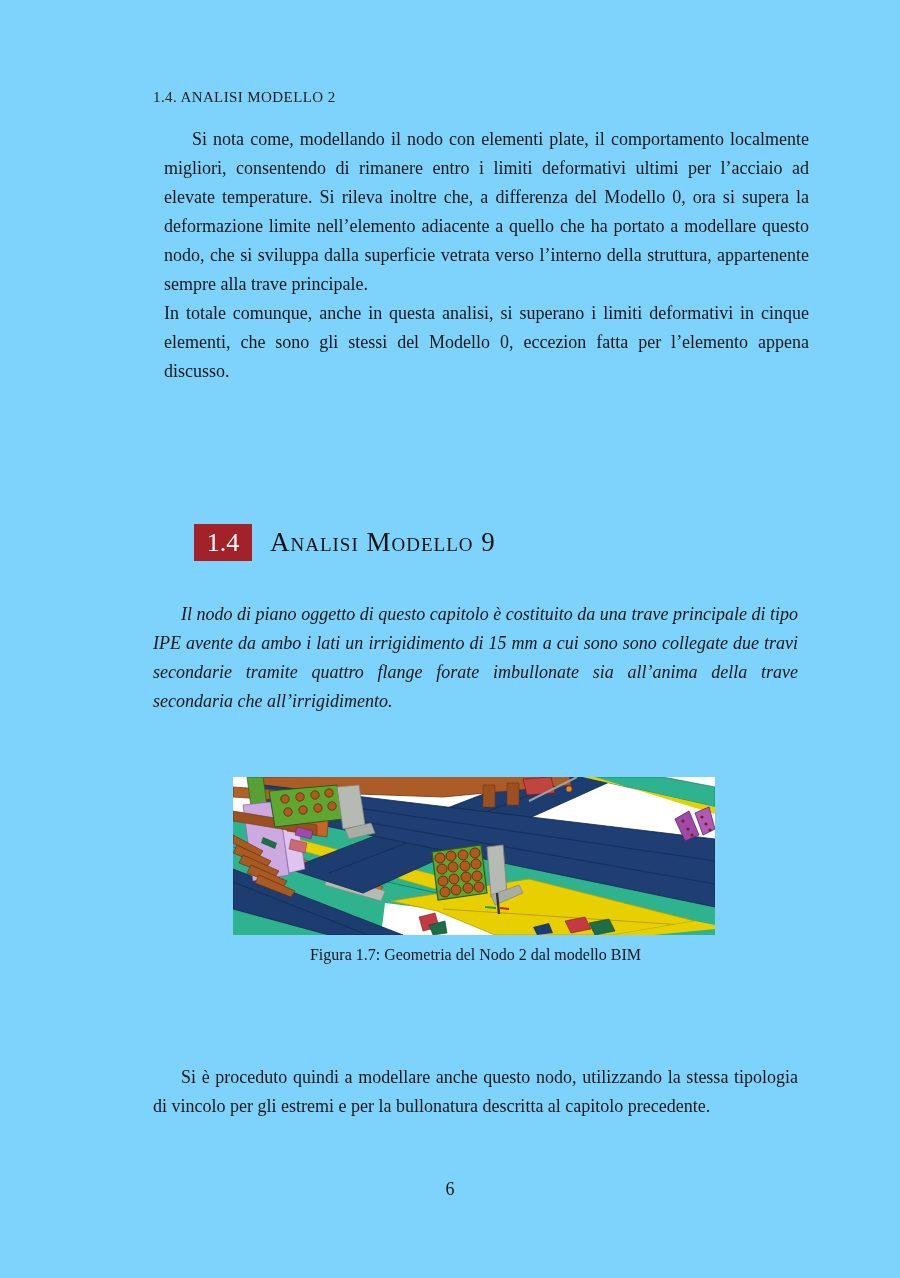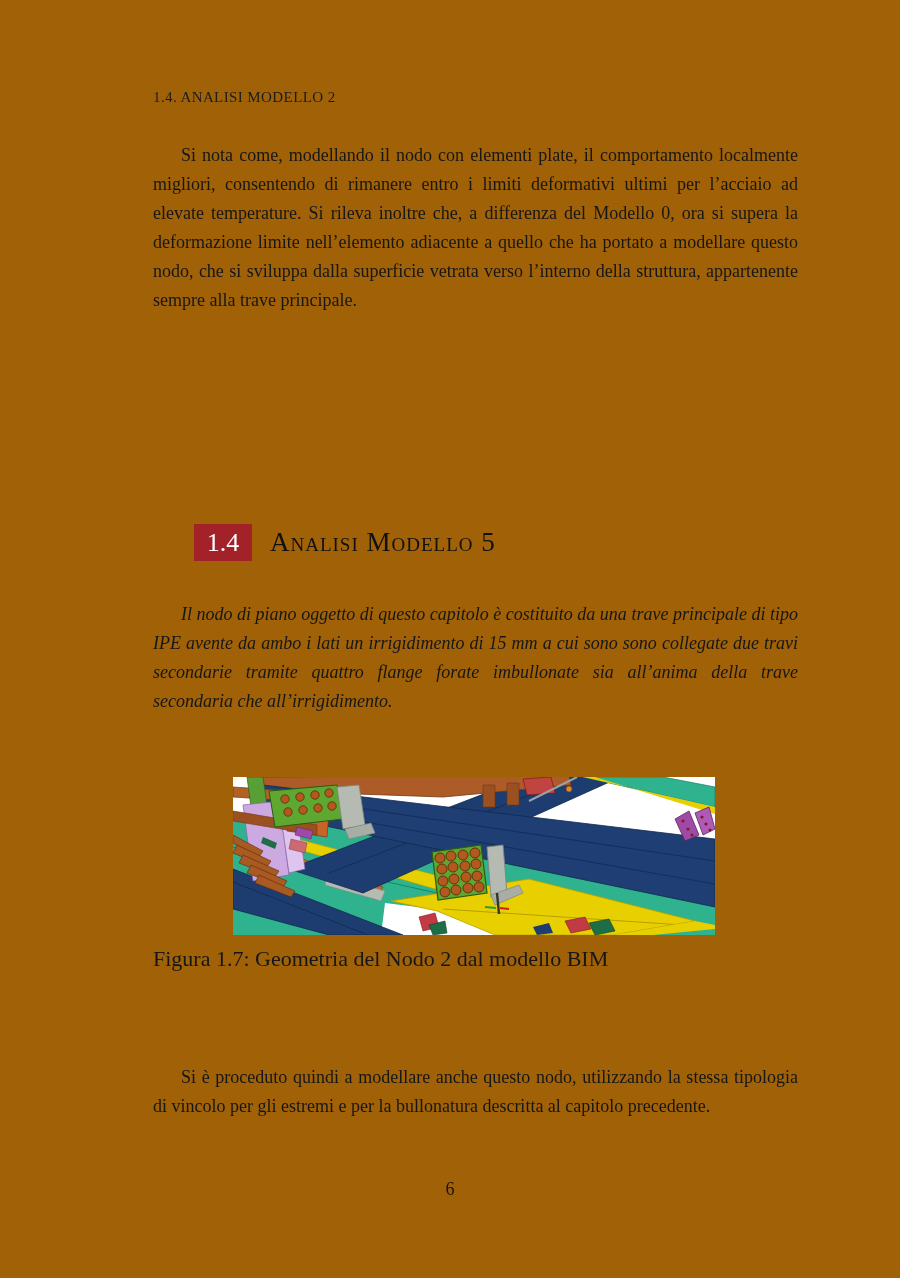--- a/index.html
+++ b/index.html
@@ -1,37 +1,37 @@
 <!DOCTYPE html>
 <html style="--accent-red: #a32128; --figure-navy: #1e3e74; --figure-teal: #2fb28e; --figure-yellow: #e8cf00; --figure-green-plate: #5ea832; --figure-bolt-orange: #b4591e; --figure-brown: #ad5c28; --figure-lavender: #cda9e2; --figure-purple: #a04aa8; --figure-gray: #b5bab2;"><head>
 <meta charset="utf-8">
 <style>
   html,body { margin:0; padding:0; background:#e9e9e9; }
   .page {
     position:relative;
     width:900px; height:1278px;
     margin:0 auto;
-    background:#a16207;
+    background:#7dd3fc;
     font-family:"Liberation Serif", serif;
     color:#161616;
     overflow:hidden;
   }
   .running-head {
     position:absolute; left:153px; top:89px;
     font-size:15px; letter-spacing:0.4px;
     color:#1c1c1c;
   }
   .body-text {
     position:absolute; left:153px; width:645px;
     font-size:18px; line-height:29px;
     text-align:justify;
   }
   .body-text p { margin:0; }
   .body-text p.indent { text-indent:28px; }
-  #para-block-1 { top:141px; }
+  #para-block-1 { top:125px;margin-left:11px; }
   #para-block-2 { top:600px;font-style:italic; }
   #para-block-3 { top:1056px;margin-top:7px; }
   .section-heading {
     position:absolute; left:158px; top:524px;
     display:flex; align-items:center;padding-left:36px;
   }
   .section-number {
     background:var(--accent-red, #a32128);
     color:#ffffff;
     font-size:26px;
@@ -47,41 +47,42 @@
     color:#111;
   }
   .figure-wrap {
     position:absolute; left:233px; top:777px;
     width:482px; height:158px;
     overflow:hidden;
   }
   .figure-wrap svg { display:block; }
   .figure-caption {
     position:absolute; left:153px; width:645px; top:946px;
-    text-align:left; font-size:22px;
+    text-align:center; font-size:16px;
   }
   .page-number {
     position:absolute; left:0; width:900px; top:1179px;
     text-align:center; font-size:18px;
   }
 </style>
 </head>
 <body>
 
 <div class="page">
 
   <div class="running-head">1.4.  ANALISI MODELLO 2</div>
 
   <div class="body-text" id="para-block-1">
     <p class="indent">Si nota come, modellando il nodo con elementi plate, il comportamento localmente migliori, consentendo di rimanere entro i limiti deformativi ultimi per l’acciaio ad elevate temperature. Si rileva inoltre che, a differenza del Modello 0, ora si supera la deformazione limite nell’elemento adiacente a quello che ha portato a modellare questo nodo, che si sviluppa dalla superficie vetrata verso l’interno della struttura, appartenente sempre alla trave principale.</p>
+    <p>In totale comunque, anche in questa analisi, si superano i limiti deformativi in cinque elementi, che sono gli stessi del Modello 0, eccezion fatta per l’elemento appena discusso.</p>
   </div>
 
   <div class="section-heading">
     <div class="section-number">1.4</div>
-    <div class="section-title">Analisi Modello 5</div>
+    <div class="section-title">Analisi Modello 9</div>
   </div>
 
   <div class="body-text" id="para-block-2">
     <p class="indent">Il nodo di piano oggetto di questo capitolo è costituito da una trave principale di tipo IPE avente da ambo i lati un irrigidimento di 15 mm a cui sono sono collegate due travi secondarie tramite quattro flange forate imbullonate sia all’anima della trave secondaria che all’irrigidimento.</p>
   </div>
 
   <div class="figure-wrap">
     <svg width="482" height="158" viewBox="0 0 482 158" xmlns="http://www.w3.org/2000/svg">
       <rect width="482" height="158" fill="#ffffff"></rect>
 

